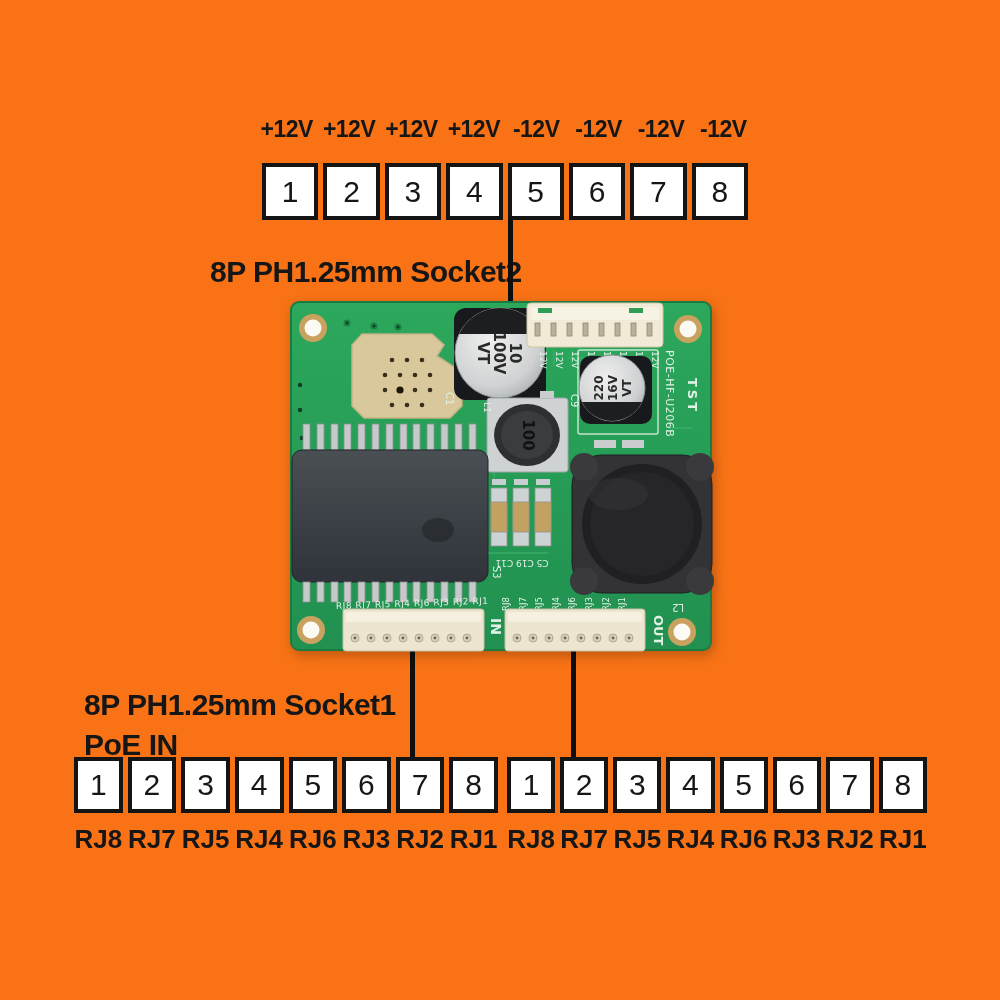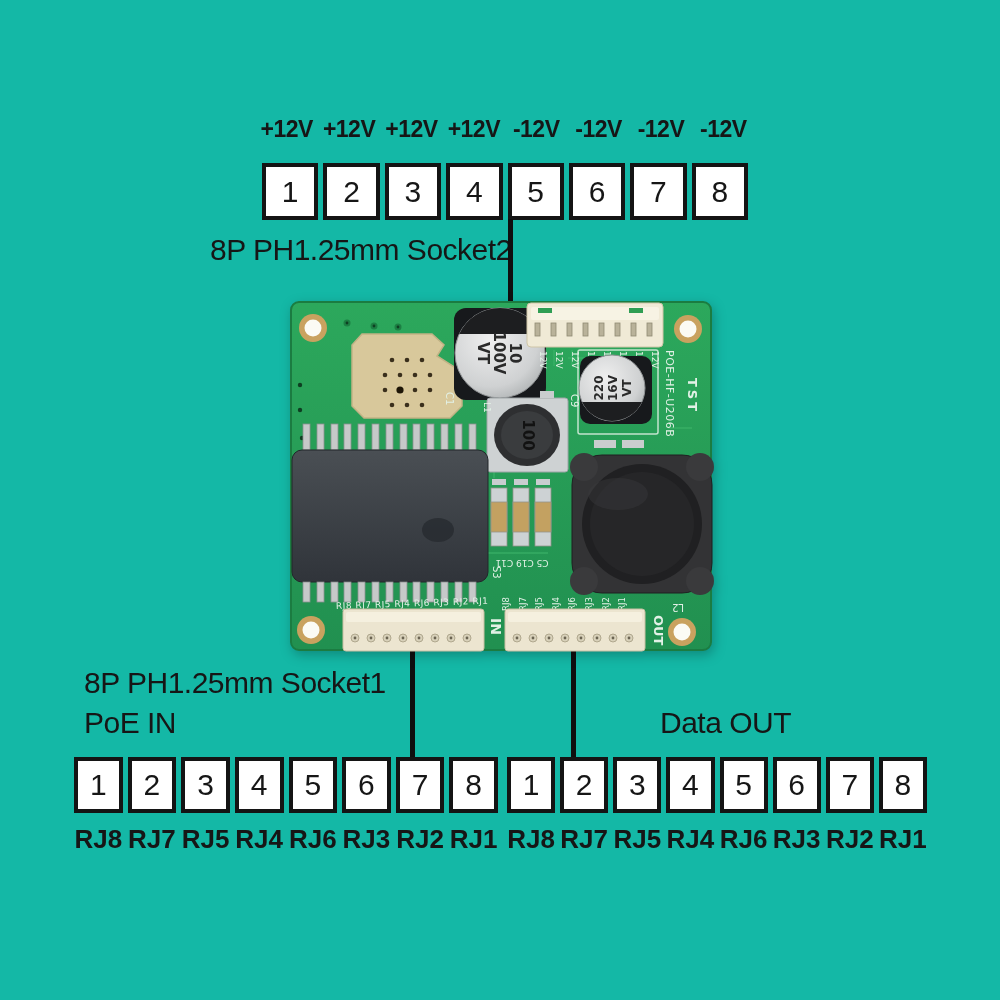--- a/index.html
+++ b/index.html
@@ -1,35 +1,35 @@
 <!DOCTYPE html>
 <html><head>
 <meta charset="utf-8">
 <style>
   html,body{margin:0;padding:0;background:#ffffff;}
   .canvas{
-    position:relative;width:1000px;height:1000px;background:#14b8a6;overflow:hidden;
+    position:relative;width:1000px;height:1000px;background:#f97316;overflow:hidden;
     font-family:"Liberation Sans",sans-serif;color:#161616;
   }
   .abs{position:absolute;}
   
   .volt-row{left:258px;top:116px;width:494px;height:30px;display:flex;gap:5px;}
   .volt-row span{flex:1;text-align:center;font-size:23px;font-weight:600;white-space:nowrap;letter-spacing:-0.5px;}
   
   .pin-table{display:flex;gap:5px;}
   .pin-table .cell{
     flex:1;border:4px solid #141414;background:#fff;
     display:flex;align-items:center;justify-content:center;
     font-size:30px;font-weight:500;
   }
   .table-top{left:262px;top:163px;width:486px;height:57px;}
   .table-bl{left:74px;top:757px;width:424px;height:56px;}
   .table-br{left:507px;top:757px;width:420px;height:56px;}
   
-  .caption{font-size:30px;font-weight:400;white-space:nowrap;letter-spacing:-0.5px;}
+  .caption{font-size:30px;font-weight:700;white-space:nowrap;letter-spacing:-0.5px;margin-top:22px;}
   
   .rj-row{display:flex;gap:5px;}
   .rj-row span{flex:1;text-align:center;font-size:26px;font-weight:700;white-space:nowrap;}
   .rj-bl{left:74px;top:824px;width:424px;}
   .rj-br{left:507px;top:824px;width:420px;}
   
   .vline{width:5px;background:#0f0f0f;}
   
   .pcb{left:288px;top:298px;filter:drop-shadow(2px 4px 6px rgba(0,0,0,.25));}
   .pcb text{font-family:"DejaVu Sans",sans-serif;}
@@ -365,21 +365,20 @@
     <span>RJ8</span>
     <span>RJ7</span>
     <span>RJ5</span>
     <span>RJ4</span>
     <span>RJ6</span>
     <span>RJ3</span>
     <span>RJ2</span>
     <span>RJ1</span>
   </div>
 
-  <span class="abs caption" style="left:660px;top:706px;">Data OUT</span>
 
   <div class="abs pin-table table-br">
     <div class="cell">1</div>
     <div class="cell">2</div>
     <div class="cell">3</div>
     <div class="cell">4</div>
     <div class="cell">5</div>
     <div class="cell">6</div>
     <div class="cell">7</div>
     <div class="cell">8</div>

